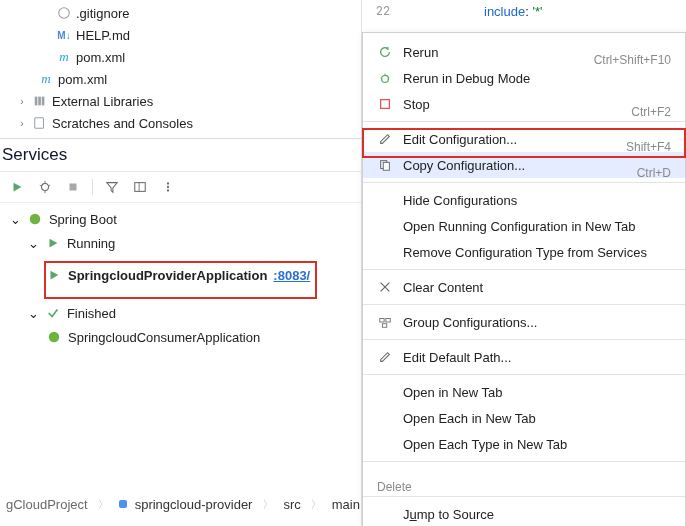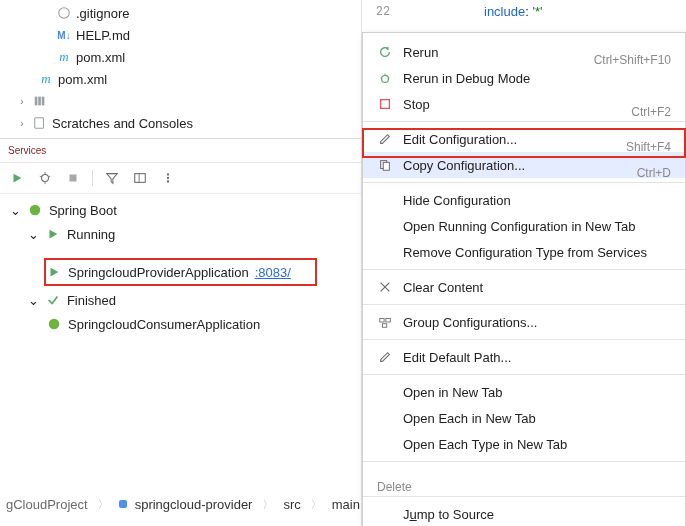--- a/index.html
+++ b/index.html
@@ -7,27 +7,27 @@
   .app { display: flex; flex-direction: column; width: 100%; height: 100%; }
   .top { display: flex; flex: 1; min-height: 0; }
   .left { width: 362px; border-right: 1px solid #e0e0e0; display: flex; flex-direction: column; }
   .tree { padding: 2px 0 4px 0; }
   .tree-row { display: flex; align-items: center; height: 22px; padding-left: 8px; gap: 4px; color: #222; }
   .tree-row .arrow { width: 12px; display:inline-flex; justify-content:center; color:#767676; font-size:10px;}
   .icon-w { width:16px; display:inline-flex; justify-content:center; align-items:center; }
   .lbl { white-space: nowrap; }
   .ext-lib { padding-left: 16px; }
   .scratches { padding-left: 16px; }
-  .svc-header { border-top:1px solid #dcdcdc; border-bottom:1px solid #e6e6e6; padding: 6px 8px 6px 8px; font-size: 10px; color:#7f1d1d;}
+  .svc-header { border-top:1px solid #dcdcdc; border-bottom:1px solid #e6e6e6; padding: 6px 8px 6px 2px; font-size: 17px; color:#0f172a;}
   .toolbar { display:flex; align-items:center; gap:10px; padding: 6px 6px 6px 8px; border-bottom:1px solid #ececec;}
   .tb-ico { width:18px; height:18px; display:inline-flex; align-items:center; justify-content:center; color:#6b6b6b;}
   .svc-tree { padding-top:4px;}
   .svc-row { display:flex; align-items:center; height:24px; gap:6px; }
   .pl1 { padding-left: 10px; } .pl2 { padding-left: 28px; } .pl3 { padding-left: 46px; }
-  .highlight-box { border: 2px solid #d93025; padding: 2px 4px 2px 0; margin: 12px 44px 2px 44px;}
+  .highlight-box { border: 2px solid #d93025; padding: 2px 4px 12px 0; margin: 6px 44px 2px 44px; font-weight: bold;}
   .provider-row { display:flex; align-items:center; height:20px; gap:6px;}
   .link { color: #2a6ed7; text-decoration: underline; }
   .breadcrumb { position:absolute; bottom:10px; left:0; display:flex; align-items:center; height:24px; padding: 0 6px; gap:8px; color:#555; font-size:13px; z-index:1;}
   .crumb { color:#333; }
   .crumb.grey { color:#6a6a6a;}
   .crumb-sep::after { content:"〉"; color:#b5b5b5; margin:0 2px; font-size:11px;}
   .module-ico { width:8px; height:8px; background:#4f8ff0; border-radius:2px; display:inline-block;}
   .editor { flex:1; position:relative; }
   .code-line { position:absolute; top:0; left:370px; display:flex; align-items:center; height:22px;}
   .ln { color:#9b9b9b; width:34px; text-align:center; padding-right:8px; font-family: "JetBrains Mono","Consolas",monospace; font-size:12px;}
@@ -78,20 +78,21 @@
         </div>
         <div class="tree-row ext-lib">
           <span class="arrow">›</span>
           <span class="icon-w">
               <svg class="svg-sm" viewBox="0 0 16 16">
                 <rect x="2" y="3" width="3" height="10" fill="#9aa0a6"></rect>
                 <rect x="6" y="3" width="3" height="10" fill="#9aa0a6"></rect>
                 <rect x="10" y="3" width="3" height="10" fill="#9aa0a6"></rect>
               </svg>
             </span>
+          <span class="lbl">External Libraries</span>
         </div>
         <div class="tree-row scratches">
           <span class="arrow">›</span>
           <span class="icon-w">
               <svg class="svg-sm" viewBox="0 0 16 16">
                 <rect x="2" y="2" width="10" height="12" rx="1" fill="none" stroke="#9aa0a6" stroke-width="1.2"></rect>
               </svg>
             </span>
           <span class="lbl">Scratches and Consoles</span>
         </div>
@@ -247,21 +248,21 @@
         <svg class="svg-sm" viewBox="0 0 16 16">
           <rect x="3" y="3" width="7" height="9" fill="none" stroke="#6b6b6b" stroke-width="1.1"></rect>
           <rect x="6" y="5" width="7" height="9" fill="#fff" stroke="#6b6b6b" stroke-width="1.1"></rect>
         </svg>
       </span>
     <span class="mi-lbl">Copy Configuration...</span>
     <span class="mi-sc">Ctrl+D</span>
   </div>
   <div class="sep"></div>
   <div class="mi indent">
-      <span class="mi-lbl">Hide Configuration</span>
+      <span class="mi-lbl">Hide Configurations</span>
     </div>
   <div class="mi indent">
       <span class="mi-lbl">Open Running Configuration in New Tab</span>
     </div>
   <div class="mi indent">
       <span class="mi-lbl">Remove Configuration Type from Services</span>
     </div>
   <div class="sep"></div>
   <div class="mi">
     <span class="mi-ico">

